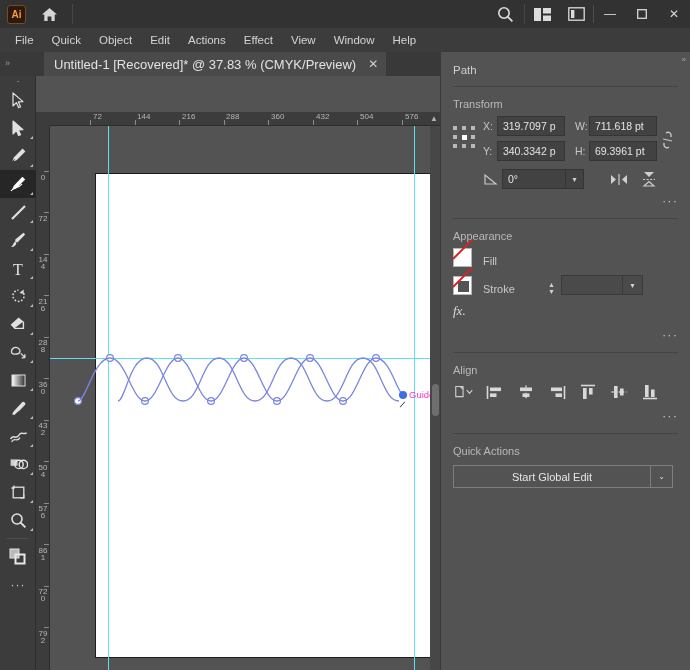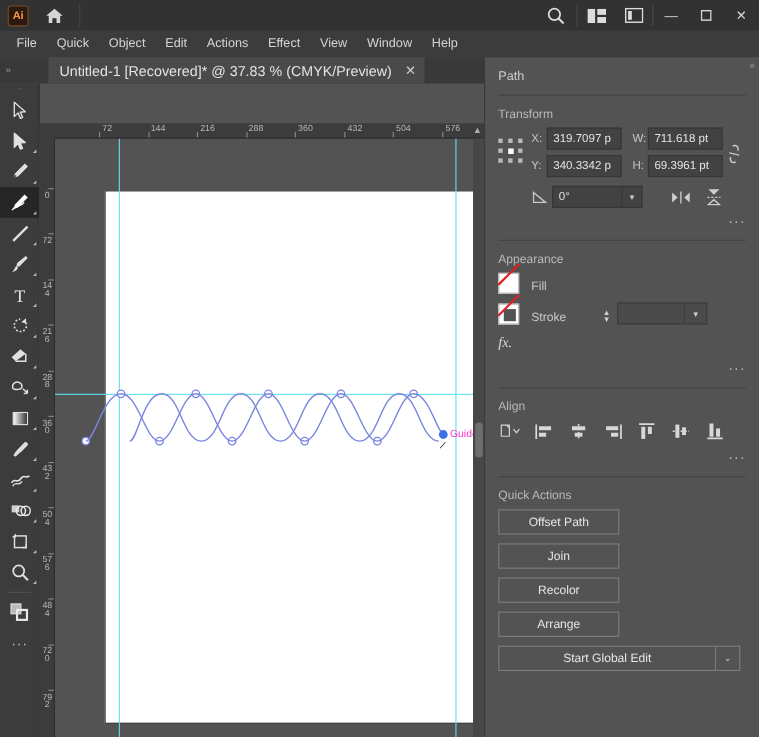--- a/index.html
+++ b/index.html
@@ -439,21 +439,21 @@
     <div class="ruler-v">
       <span class="rv-label" style="top:48px">0</span>
       <span class="rv-label" style="top:89px">72</span>
       <span class="rv-label" style="top:130px">144</span>
       <span class="rv-label" style="top:172px">216</span>
       <span class="rv-label" style="top:213px">288</span>
       <span class="rv-label" style="top:255px">360</span>
       <span class="rv-label" style="top:296px">432</span>
       <span class="rv-label" style="top:338px">504</span>
       <span class="rv-label" style="top:379px">576</span>
-      <span class="rv-label" style="top:421px">484</span>
+      <span class="rv-label" style="top:421px">861</span>
       <span class="rv-label" style="top:462px">720</span>
       <span class="rv-label" style="top:504px">792</span>
       <span class="rv-label" style="top:545px">351</span>
       <span class="rv-tick" style="top:45px"></span>
         <span class="rv-tick" style="top:86px"></span>
       <span class="rv-tick" style="top:128px"></span>
         <span class="rv-tick" style="top:169px"></span>
       <span class="rv-tick" style="top:211px"></span>
         <span class="rv-tick" style="top:252px"></span>
       <span class="rv-tick" style="top:294px"></span>
@@ -670,26 +670,20 @@
               <rect x="9" y="5.5" width="3.6" height="7.5" fill="#d8d8d8"></rect>
             </svg>
         </span>
       </div>
     </div>
     <div class="ellipsis" style="margin-top:6px">···</div>
     <div class="pdiv"></div>
 
     <div class="psection">
       <div class="psection-title">Quick Actions</div>
-      <div class="qa-grid">
-        <div class="qa-btn">Offset Path</div>
-        <div class="qa-btn">Join</div>
-        <div class="qa-btn">Recolor</div>
-        <div class="qa-btn">Arrange</div>
-      </div>
       <div class="qa-row">
         <div class="qa-wide">Start Global Edit</div>
         <div class="qa-caret">⌄</div>
       </div>
     </div>
   </div>
 
 </div>
 
 </body></html>

